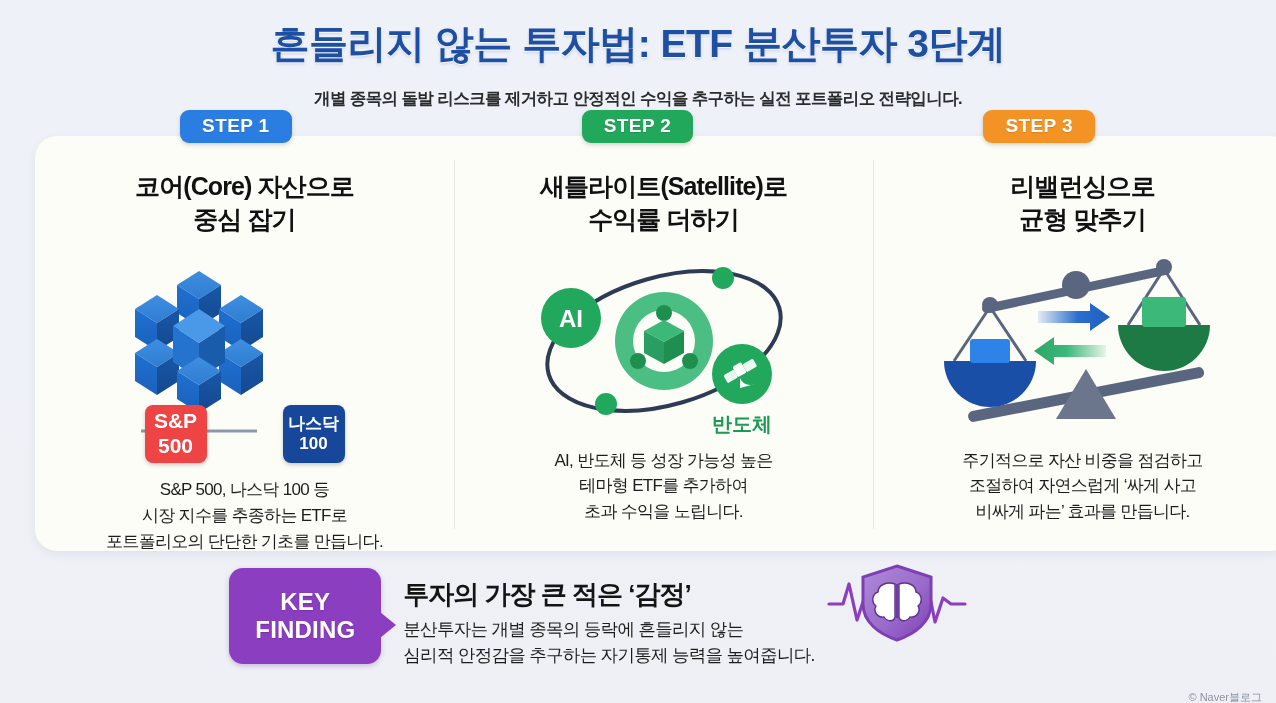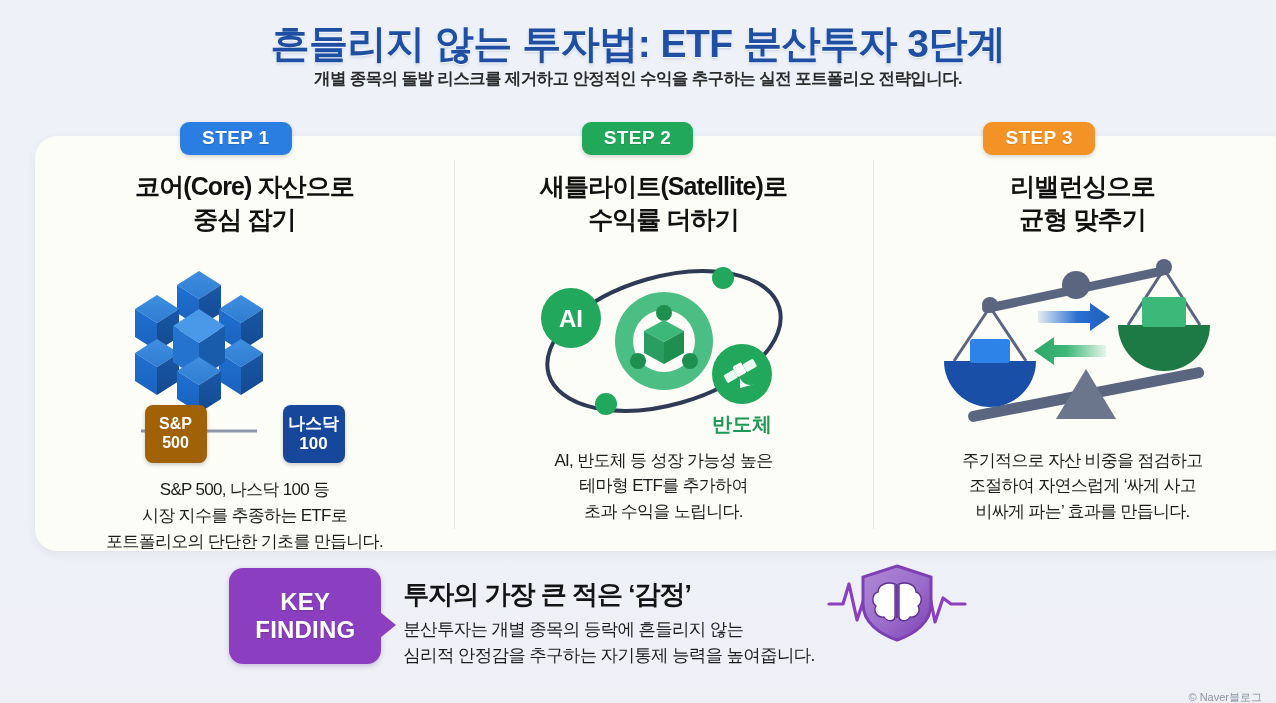--- a/index.html
+++ b/index.html
@@ -26,32 +26,32 @@
     font-size: 39px;
     font-weight: bold;
     color: #1e4fa3;
     letter-spacing: -0.5px;
     line-height: 1.15;
     text-shadow: 0 1px 0 rgba(255,255,255,0.85), 0 2px 3px rgba(30,79,163,0.18);
     white-space: nowrap;
   }
 
   .sub-title {
-    margin-top: 1px;
+    margin-top: 21px;
     font-size: 16.5px;
     font-weight: bold;
     color: #2b2b2b;
     letter-spacing: -0.6px;
     white-space: nowrap;
   }
 
   
   .badges-row {
     position: absolute;
-    top: 122px;
+    top: 110px;
     left: 35px;
     width: 1205px;
     display: flex;
     z-index: 5;
   }
   .badge-slot { flex: 1; display: flex; justify-content: center; }
 
   .badge {
     display: inline-block;
     padding: 5px 22px 6px;
@@ -286,21 +286,21 @@
             <polygon points="0,14 22,28 22,56 0,42" fill="url(#cubeLeft)"></polygon>
             <polygon points="44,14 22,28 22,56 44,42" fill="url(#cubeRight)"></polygon>
           </g>
         </g>
 
         <line x1="84" y1="178" x2="84" y2="196" stroke="#8d99ab" stroke-width="3"></line>
         <line x1="26" y1="196" x2="142" y2="196" stroke="#8d99ab" stroke-width="3"></line>
       </svg>
     </div>
     <div style="display:flex;justify-content:center;gap:76px;margin-top:-30px;margin-bottom:14px;">
-      <div style="background:#a16207;border-radius:8px;width:62px;height:58px;display:flex;flex-direction:column;align-items:center;justify-content:center;color:#fff;font-weight:bold;font-size:16px;line-height:1.18;box-shadow:0 2px 4px rgba(0,0,0,0.2);">
+      <div style="background:#ef4444;border-radius:8px;width:62px;height:58px;display:flex;flex-direction:column;align-items:center;justify-content:center;color:#fff;font-weight:bold;font-size:21px;line-height:1.18;box-shadow:0 2px 4px rgba(0,0,0,0.2);">
         <span>S&amp;P</span>
         <span>500</span>
       </div>
       <div style="background:#16479b;border-radius:8px;width:62px;height:58px;display:flex;flex-direction:column;align-items:center;justify-content:center;color:#fff;font-weight:bold;font-size:17px;line-height:1.18;box-shadow:0 2px 4px rgba(0,0,0,0.2);">
         <span>나스닥</span>
         <span>100</span>
       </div>
     </div>
     <div class="col-body">S&amp;P 500, 나스닥 100 등
 시장 지수를 추종하는 ETF로

